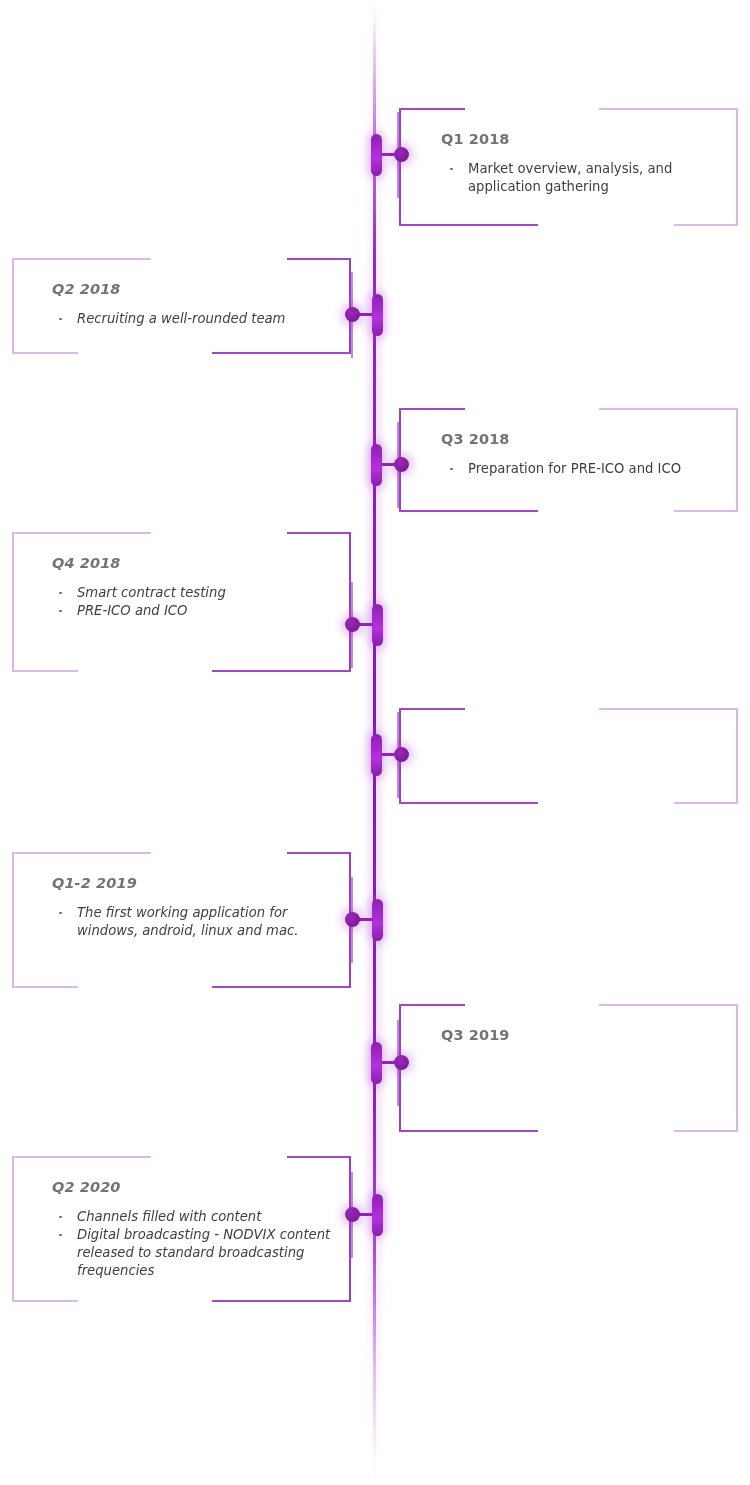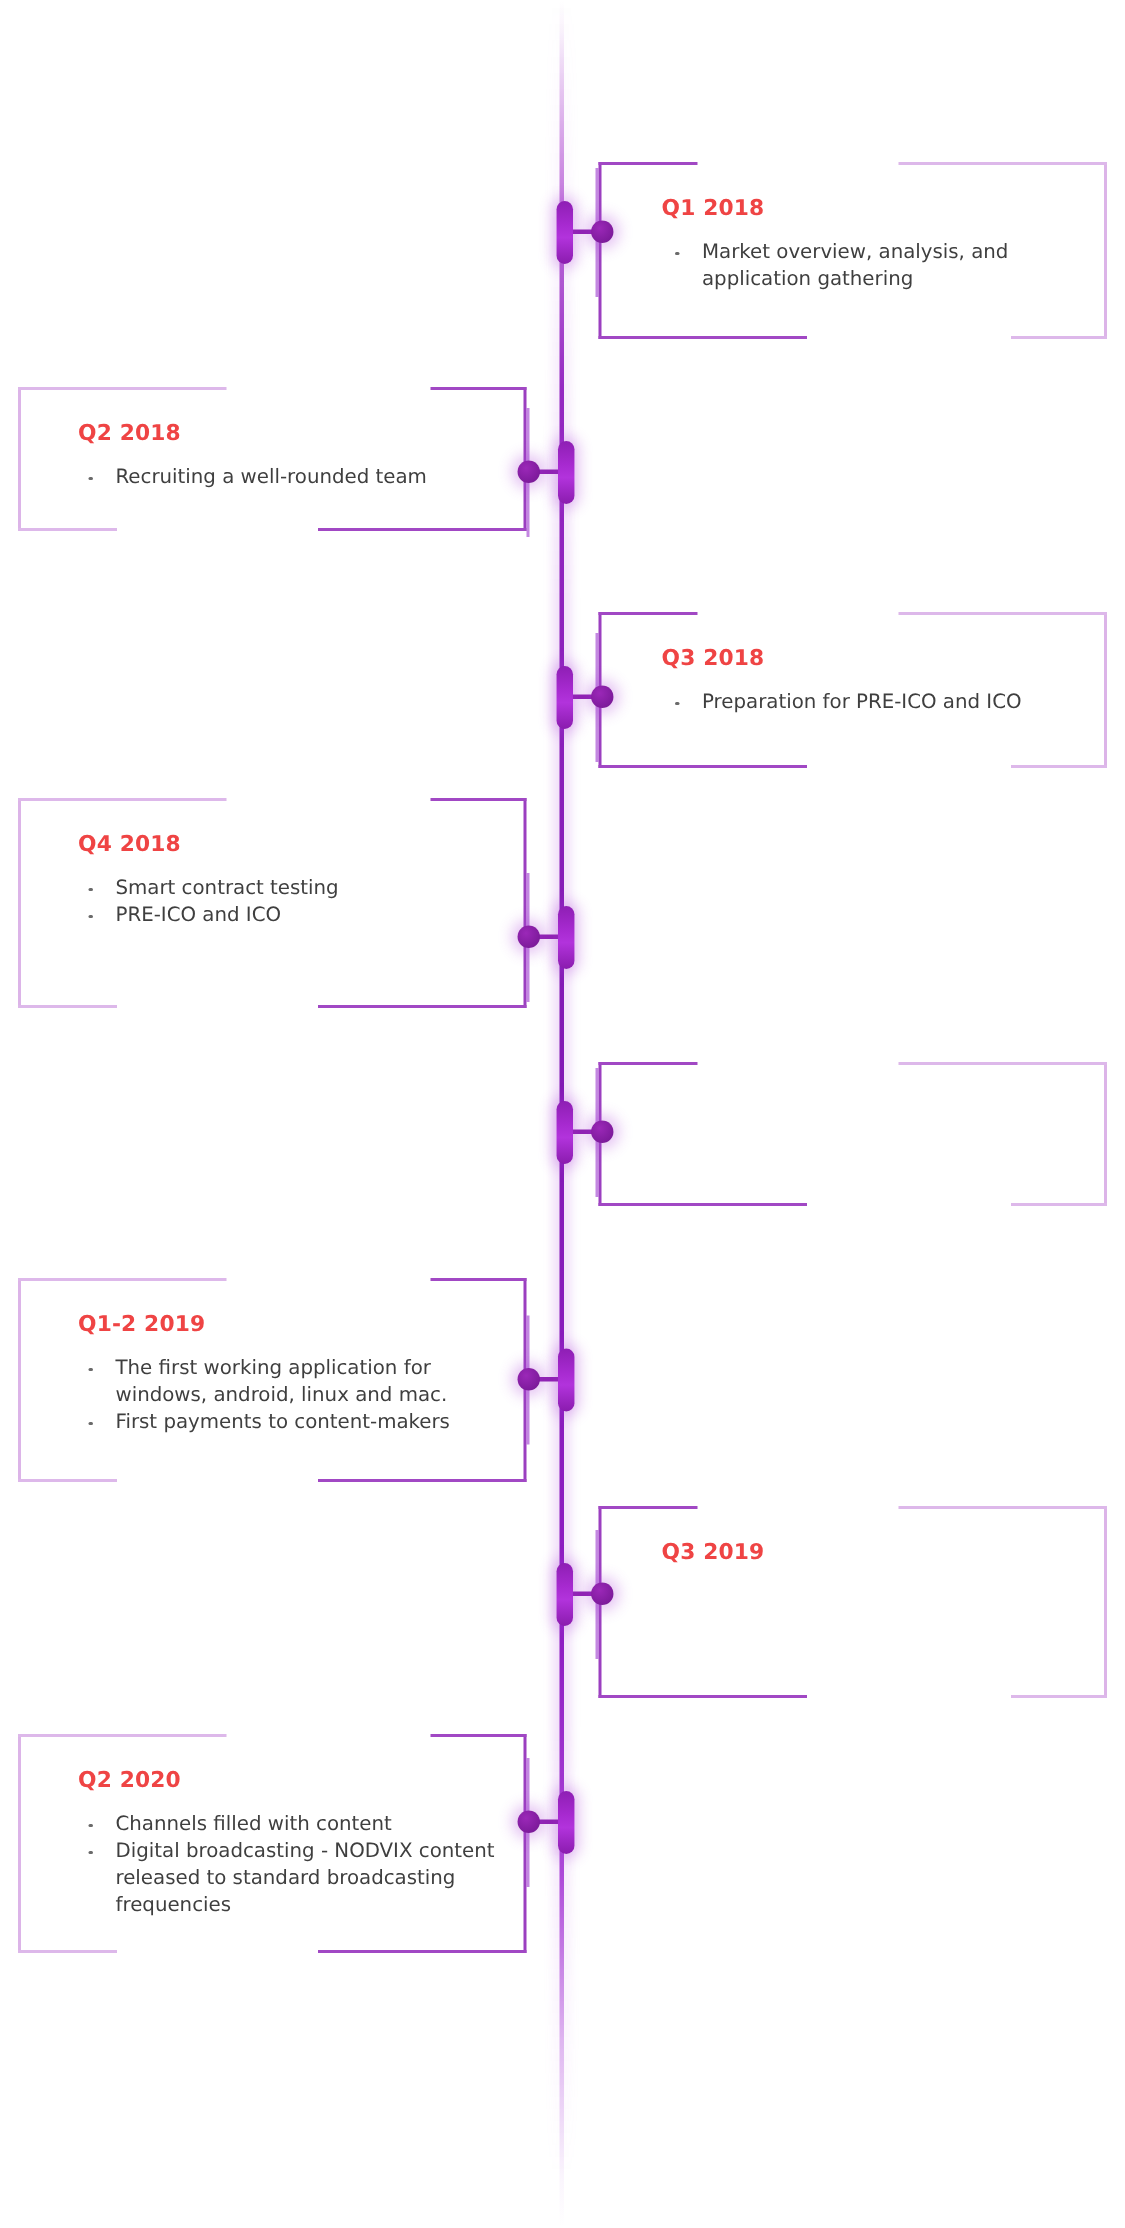--- a/index.html
+++ b/index.html
@@ -132,26 +132,26 @@
   .card.left .bd-bot-b {
     right: 0; bottom: 0; height: 2px; width: 139px;
     background: #a148c4;
   }
 
   .card-body {
     position: relative;
     z-index: 2;
   }
   .card.right .card-body { padding: 24px 10px 10px 42px; }
-  .card.left  .card-body { padding: 24px 10px 10px 38px; }
+  .card.left  .card-body { padding: 24px 10px 10px 38px; font-style: italic; }
 
   .card-title {
     font-size: 14.5px;
     font-weight: bold;
-    color: #ef4444;
+    color: #737373;
     letter-spacing: 0.1px;
     margin: 0 0 12px 0;
     line-height: 1.1;
     white-space: nowrap;
   }
   .card.left .card-title { margin-left: 2px; }
 
   ul.bullets {
     list-style: none;
     margin: 0;
@@ -341,21 +341,20 @@
           <div class="bd bd-left"></div>
           <div class="bd bd-right"></div>
           <div class="bd bd-top-a"></div>
           <div class="bd bd-top-b"></div>
           <div class="bd bd-bot-a"></div>
           <div class="bd bd-bot-b"></div>
           <div class="card-body">
             <div class="card-title">Q1-2 2019</div>
             <ul class="bullets">
               <li>The first working application for windows, android, linux and mac.</li>
-              <li>First payments to content-makers</li>
             </ul>
           </div>
         </div>
         <div class="node to-left" style="top: 899px; left: 345px; width: 42px; height: 42px;">
           <div class="connector"></div>
           <div class="pill"></div>
           <div class="dot"></div>
         </div>
         <div class="node-spine" style="top: 877px; height: 86px; left: 351px;"></div>
       </div>

